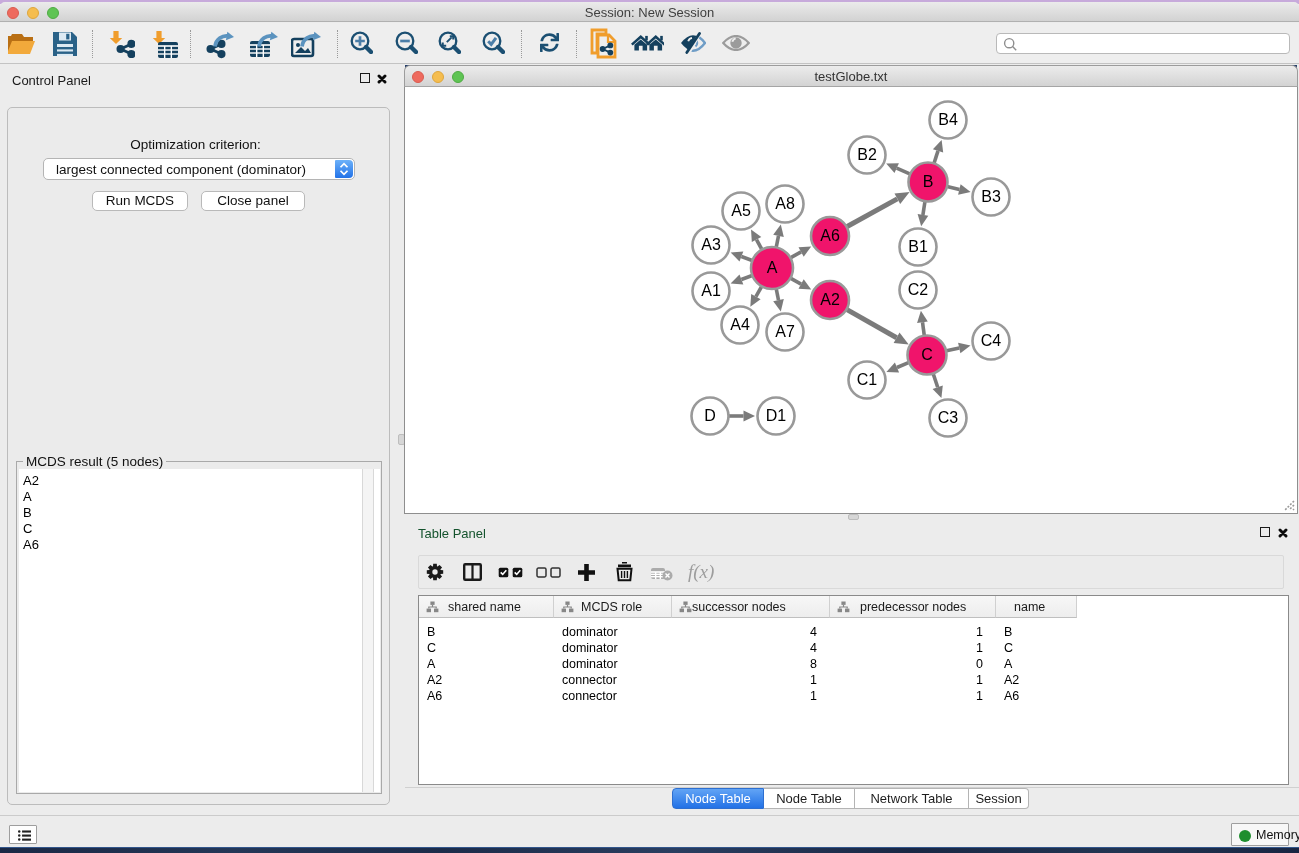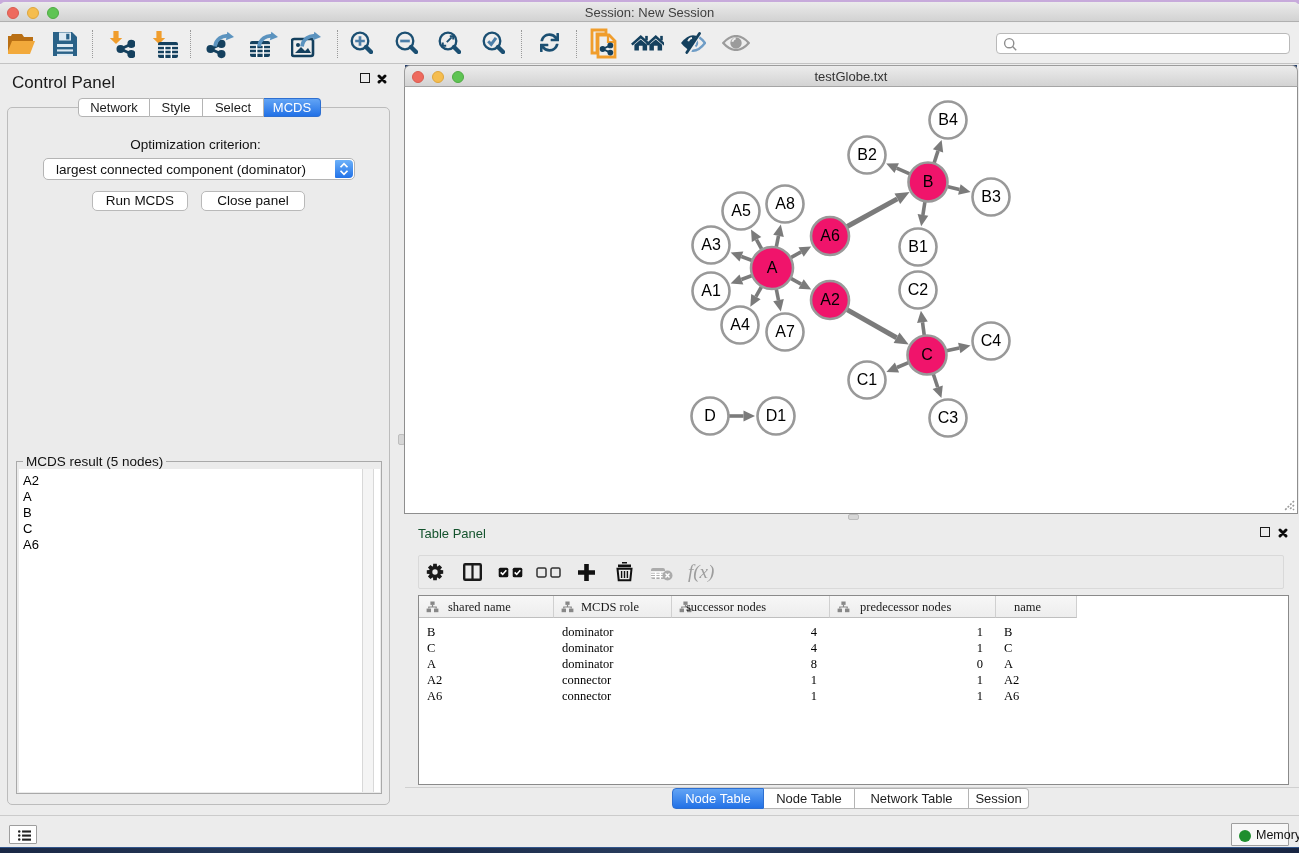--- a/index.html
+++ b/index.html
@@ -10,21 +10,21 @@
 #titlebar { left:0; top:2px; width:1299px; height:20px; background:linear-gradient(#ebebeb,#d2d2d2); border-radius:5px 5px 0 0; border-bottom:1px solid #b0b0b0; }
 #titlebar .t { position:absolute; left:0; right:0; top:3px; text-align:center; font-size:13px; color:#404040; }
 .tl { position:absolute; top:5px; width:12px; height:12px; border-radius:50%; }
 #toolbar { left:0; top:23px; width:1299px; height:41px; background:#eeeeee; border-bottom:1px solid #c3c3c3; }
 .sep { position:absolute; top:7px; height:28px; width:0; border-left:1px dotted #9a9a9a; }
 .ticon { position:absolute; top:4px; }
 #searchbox { position:absolute; left:996px; top:10px; width:294px; height:21px; background:#fff; border:1px solid #b9b9b9; border-radius:4px; }
 
 
 #leftpanel { left:0; top:65px; width:391px; height:750px; background:#ececec; }
-#cp-title { position:absolute; left:12px; top:8px; font-size:17px; color:#1a1a1a; }
+#cp-title { position:absolute; left:12px; top:8px; font-size:13px; color:#1a1a1a; }
 .winbtn { position:absolute; top:7px; font-size:12px; color:#111; }
 #cp-tabs { position:absolute; left:78px; top:33px; height:19px; display:flex; z-index:3; }
 .tabseg { height:19px; font-size:13px; color:#1d1d1d; background:#fff; border:1px solid #b4b4b4; border-left:none; text-align:center; line-height:18px; }
 .tabseg.first { border-left:1px solid #b4b4b4; border-radius:4px 0 0 4px; }
 .tabseg.last { border-radius:0 4px 4px 0; }
 .tabseg.sel { background:linear-gradient(#62a4f5,#2271e6); color:#fff; border-color:#2e6fd0; }
 #cp-pane { position:absolute; left:7px; top:42px; width:383px; height:698px; border:1px solid #bcbcbc; border-radius:5px; background:#ebebeb; }
 #opt-label { position:absolute; left:0; width:100%; top:72px; text-align:center; font-size:13.5px; color:#111; }
 #dropdown { position:absolute; left:43px; top:93px; width:312px; height:22px; background:#fff; border:1px solid #b4b4b4; border-radius:5px; }
 #dropdown .txt { position:absolute; left:12px; top:3px; font-size:13.5px; color:#111; }
@@ -50,21 +50,21 @@
 #resize-grip { position:absolute; right:2px; bottom:2px; width:14px; height:14px; }
 
 
 #hgap { left:405px; top:514px; width:894px; height:7px; background:#ececec; }
 #hgrip { position:absolute; left:443px; top:0px; width:11px; height:6px; background:#d6d6d6; border:1px solid #bdbdbd; border-radius:2px; }
 
 
 #tablepanel { left:405px; top:521px; width:894px; height:294px; background:#ececec; }
 #tp-title { position:absolute; left:13px; top:5px; font-size:13px; color:#14532d; }
 #tp-toolbar { position:absolute; left:13px; top:34px; width:866px; height:34px; background:#ebebeb; border:1px solid #d9d9d9; border-radius:2px; }
-#tbl { position:absolute; left:13px; top:74px; width:871px; height:190px; background:#fff; border:1px solid #8a8a8a;font-family:Liberation Serif, serif; }
+#tbl { position:absolute; left:13px; top:74px; width:871px; height:190px; background:#fff; border:1px solid #8a8a8a; }
 .th { position:absolute; top:0; height:22px; background:linear-gradient(#f7f7f7,#ededed); border-right:1px solid #d0d0d0; border-bottom:1px solid #bfbfbf; }
 .th .lbl { position:absolute; top:4px; font-size:12.5px; color:#1a1a1a; white-space:nowrap; }
 .td { position:absolute; font-size:12.5px; color:#000; height:16px; }
 .bottabs { position:absolute; left:267px; top:267px; height:21px; display:flex; z-index:3; }
 .btab { height:21px; font-size:13px; color:#1d1d1d; background:#fff; border:1px solid #b4b4b4; border-left:none; text-align:center; line-height:20px; }
 .btab.first { border-left:1px solid #b4b4b4; border-radius:4px 0 0 4px; }
 .btab.last { border-radius:0 4px 4px 0; }
 .btab.sel { background:linear-gradient(#62a4f5,#2271e6); color:#fff; border-color:#2e6fd0; }
 
 
@@ -226,26 +226,20 @@
       </svg>
     </div>
 </div>
 
 <div class="abs" id="leftpanel">
   <div id="cp-title">Control Panel</div>
   <span class="winbtn" style="left:360px;top:8px;width:10px;height:10px;border:1.6px solid #1a1a1a;"></span>
   <svg class="winbtn" style="left:377px;top:9px" width="10" height="10" viewBox="0 0 10 10">
       <path d="M2 2 L8 8 M8 2 L2 8" stroke="#0a0a0a" stroke-width="2.9" stroke-linecap="round"></path>
     </svg>
-  <div id="cp-tabs">
-    <div class="tabseg first" style="width:72px">Network</div>
-    <div class="tabseg" style="width:53px">Style</div>
-    <div class="tabseg" style="width:61px">Select</div>
-    <div class="tabseg last sel" style="width:57px">MCDS</div>
-  </div>
   <div id="cp-pane"></div>
   <div id="opt-label">Optimization criterion:</div>
   <div id="dropdown">
     <span class="txt">largest connected component (dominator)</span>
     <span class="step">
         <svg style="position:absolute;left:2px;top:2px" width="14" height="14" viewBox="0 0 14 16">
           <path d="M3 6 L7 2 L11 6" stroke="#fff" stroke-width="2" fill="none"></path>
           <path d="M3 10 L7 14 L11 10" stroke="#fff" stroke-width="2" fill="none"></path>
         </svg>
       </span>
@@ -439,21 +433,21 @@
         </svg>
         <div class="lbl" style="left:27px">MCDS role</div>
       </div>
       <div class="th" style="left:253px;width:158px">
         <svg style="position:absolute;left:7px;top:5px" width="13" height="12" viewBox="0 0 13 12">
           <rect x="4.4" y="0.5" width="4.2" height="3.4" fill="#878787"></rect>
           <rect x="0.6" y="7.6" width="4.4" height="3.6" fill="#878787"></rect>
           <rect x="8" y="7.6" width="4.4" height="3.6" fill="#878787"></rect>
           <path d="M6.5 3.9 V6 M2.8 7.6 V6 H10.2 V7.6" stroke="#878787" stroke-width="1.2" fill="none"></path>
         </svg>
-        <div class="lbl" style="left:14px">successor nodes</div>
+        <div class="lbl" style="left:20px">successor nodes</div>
       </div>
       <div class="th" style="left:411px;width:166px">
         <svg style="position:absolute;left:7px;top:5px" width="13" height="12" viewBox="0 0 13 12">
           <rect x="4.4" y="0.5" width="4.2" height="3.4" fill="#878787"></rect>
           <rect x="0.6" y="7.6" width="4.4" height="3.6" fill="#878787"></rect>
           <rect x="8" y="7.6" width="4.4" height="3.6" fill="#878787"></rect>
           <path d="M6.5 3.9 V6 M2.8 7.6 V6 H10.2 V7.6" stroke="#878787" stroke-width="1.2" fill="none"></path>
         </svg>
         <div class="lbl" style="left:30px">predecessor nodes</div>
       </div>

